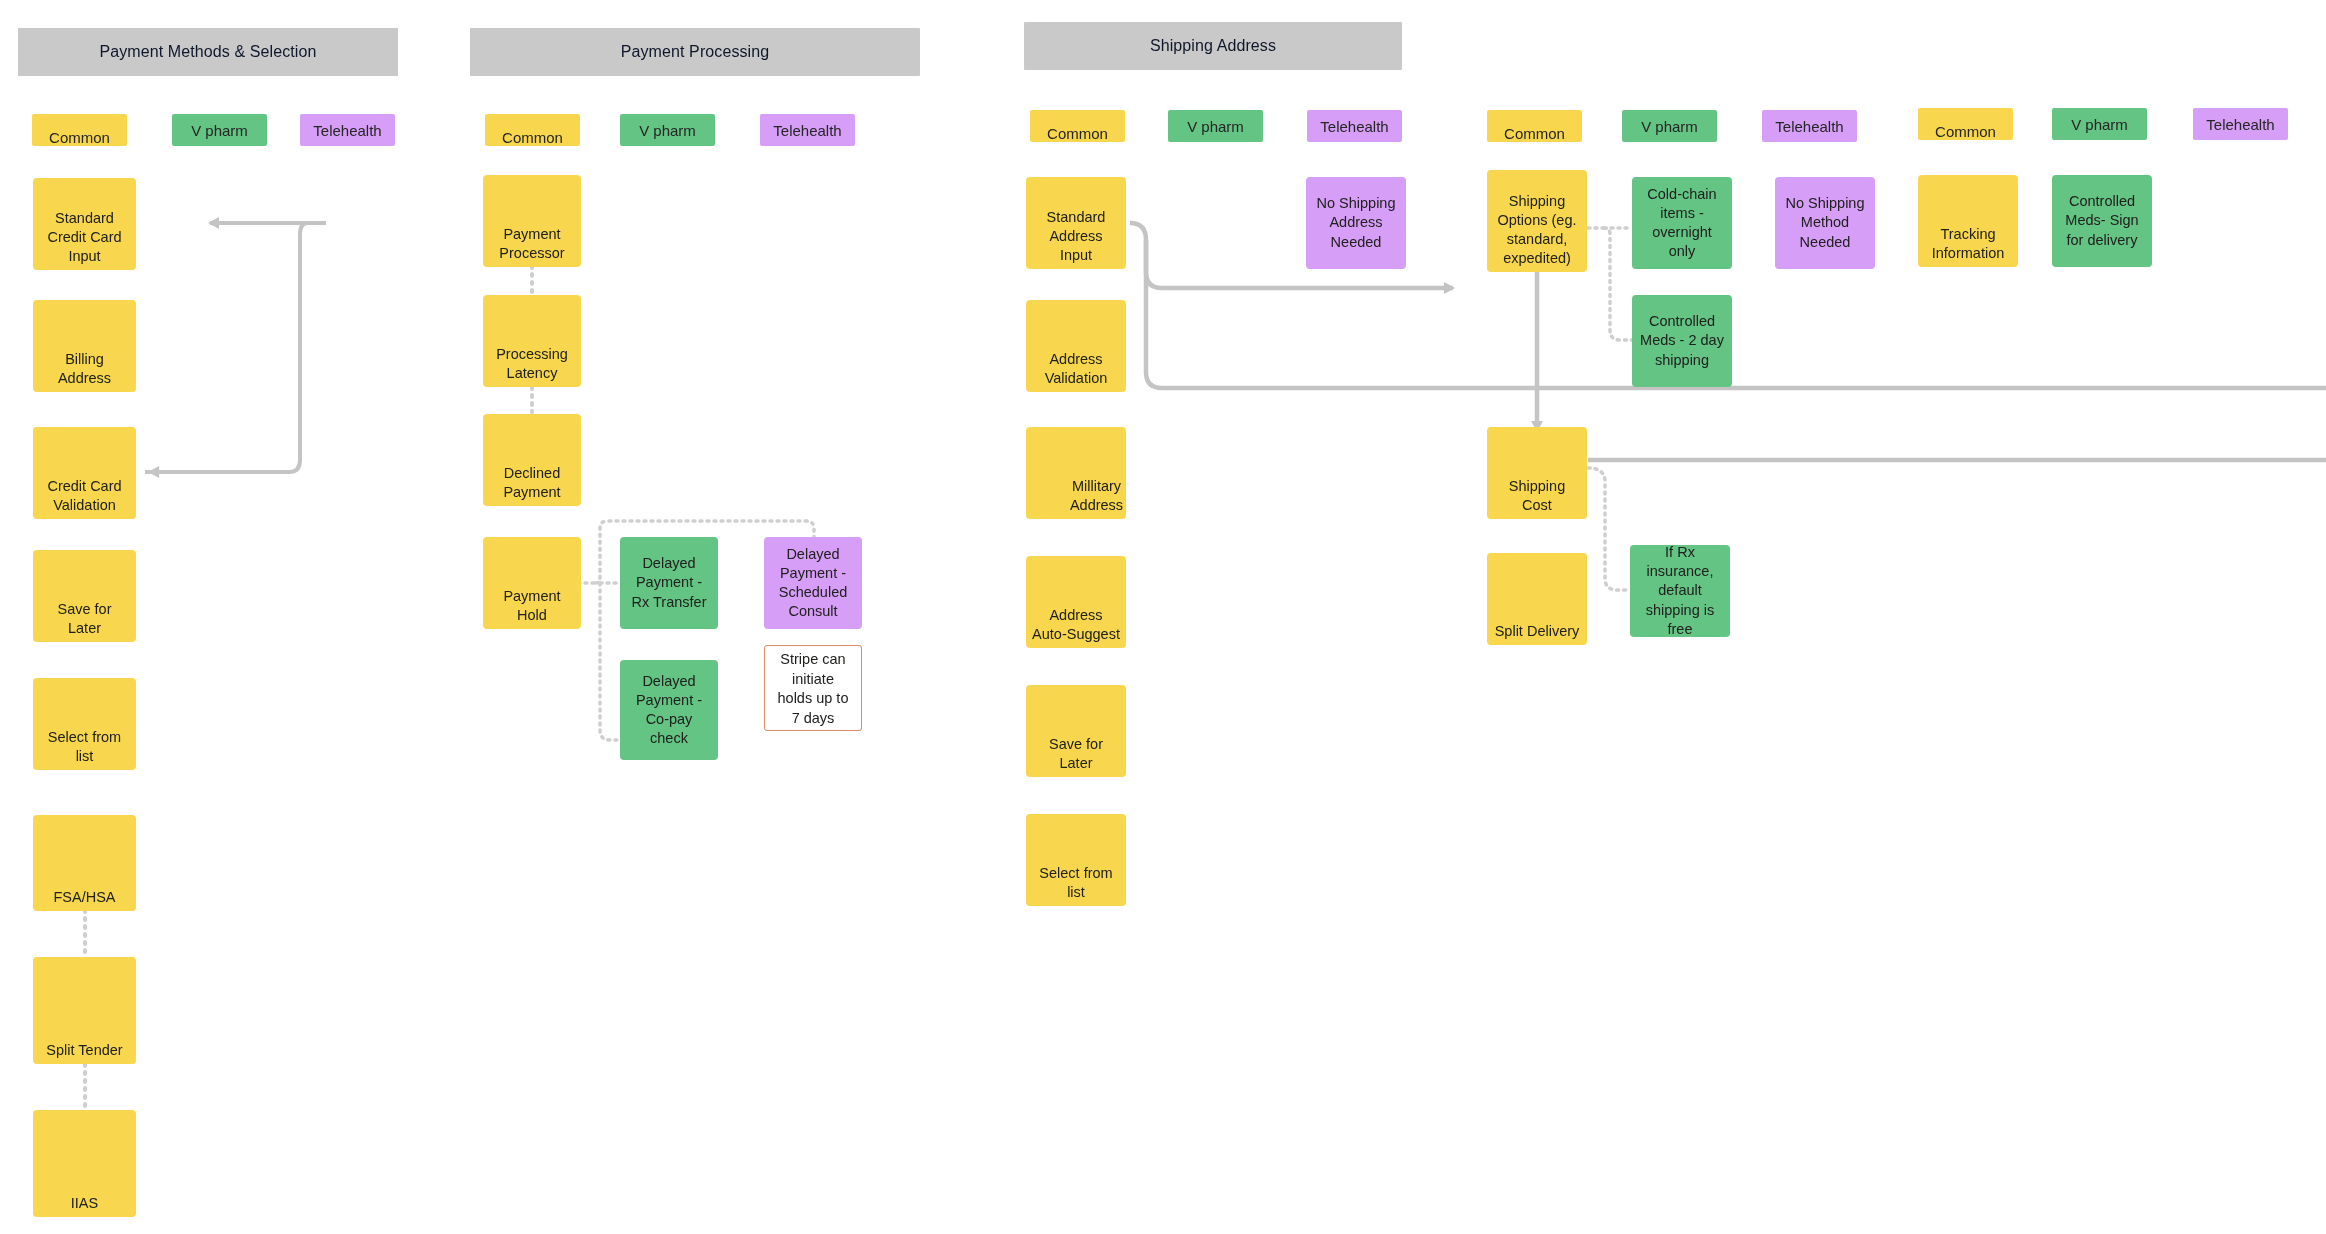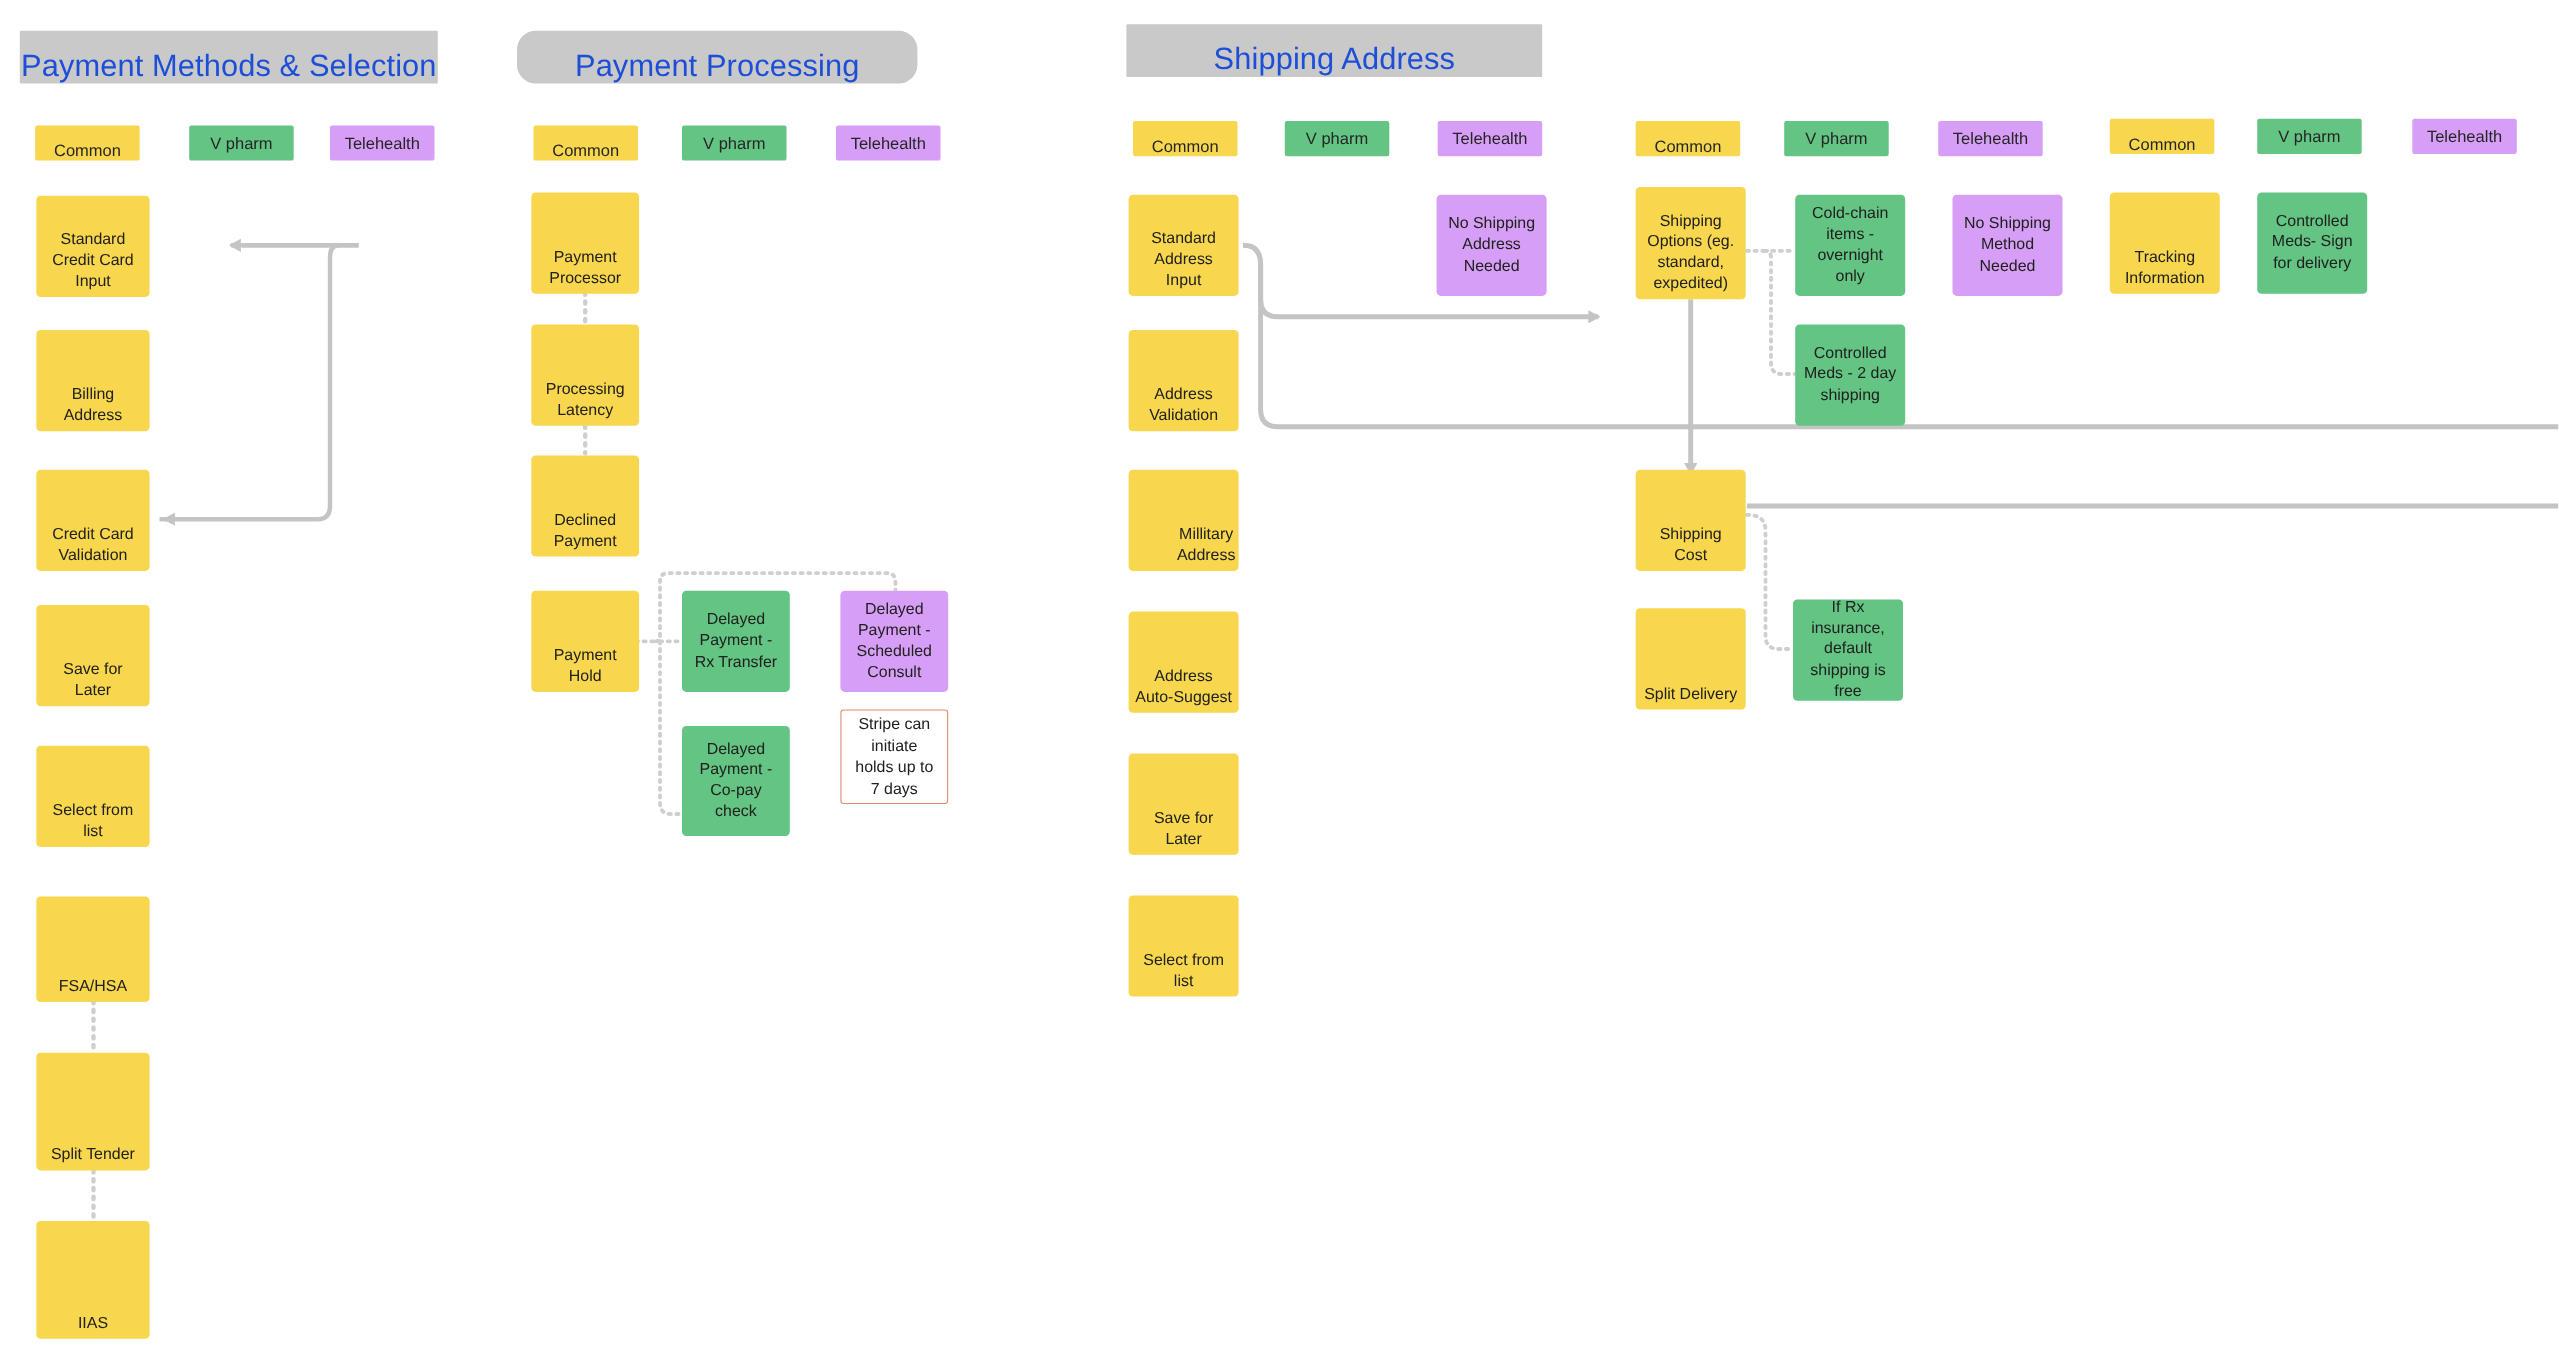--- a/index.html
+++ b/index.html
@@ -18,25 +18,25 @@
   .svg-layer {
     position: absolute;
     left: 0; top: 0;
     width: 2326px;
     height: 1234px;
     pointer-events: none;
   }
   .col-header {
     position: absolute;
     background: #c9c9c9;
-    color: #1d4ed8;
-    display: flex;
-    align-items: flex-end;
-    justify-content: center;
-    font-size: 28px;
+    color: #0f172a;
+    display: flex;
+    align-items: center;
+    justify-content: center;
+    font-size: 16px;
     letter-spacing: 0.1px;
     text-align: center;
     border-radius: 1px;
   }
   .pill {
     position: absolute;
     display: flex;
     align-items: center;
     justify-content: center;
     font-size: 15px;
@@ -112,21 +112,21 @@
     <path d="M1588,228 L1604,228" stroke="#cfcfcf" stroke-width="3.5" fill="none" stroke-dasharray="2 5" stroke-linecap="round"></path>
     <path d="M1604,228 Q1610,228 1610,234 L1610,330 Q1610,340 1620,340 L1632,340" stroke="#cfcfcf" stroke-width="3.5" fill="none" stroke-dasharray="2 5" stroke-linecap="round"></path>
     <path d="M1604,228 L1632,228" stroke="#cfcfcf" stroke-width="3.5" fill="none" stroke-dasharray="2 5" stroke-linecap="round"></path>
 
     <path d="M1588,468 Q1605,468 1605,482 L1605,578 Q1605,590 1617,590 L1630,590" stroke="#cfcfcf" stroke-width="3.5" fill="none" stroke-dasharray="2 5" stroke-linecap="round"></path>
   </svg>
 
   <div class="col-header" style="left:18px; top:28px; width:380px; height:48px;">
     <span>Payment Methods &amp; Selection</span>
   </div>
-  <div class="col-header" style="left:470px; top:28px; width:364px; height:48px;border-radius:17px;">
+  <div class="col-header" style="left:470px; top:28px; width:450px; height:48px;">
     <span>Payment Processing</span>
   </div>
   <div class="col-header" style="left:1024px; top:22px; width:378px; height:48px;">
     <span>Shipping Address</span>
   </div>
 
   <div class="pill yellow" style="left:32px; top:114px; width:95px; height:32px;">
     <span>Common</span>
   </div>
   <div class="pill green" style="left:172px; top:114px; width:95px; height:32px;">

